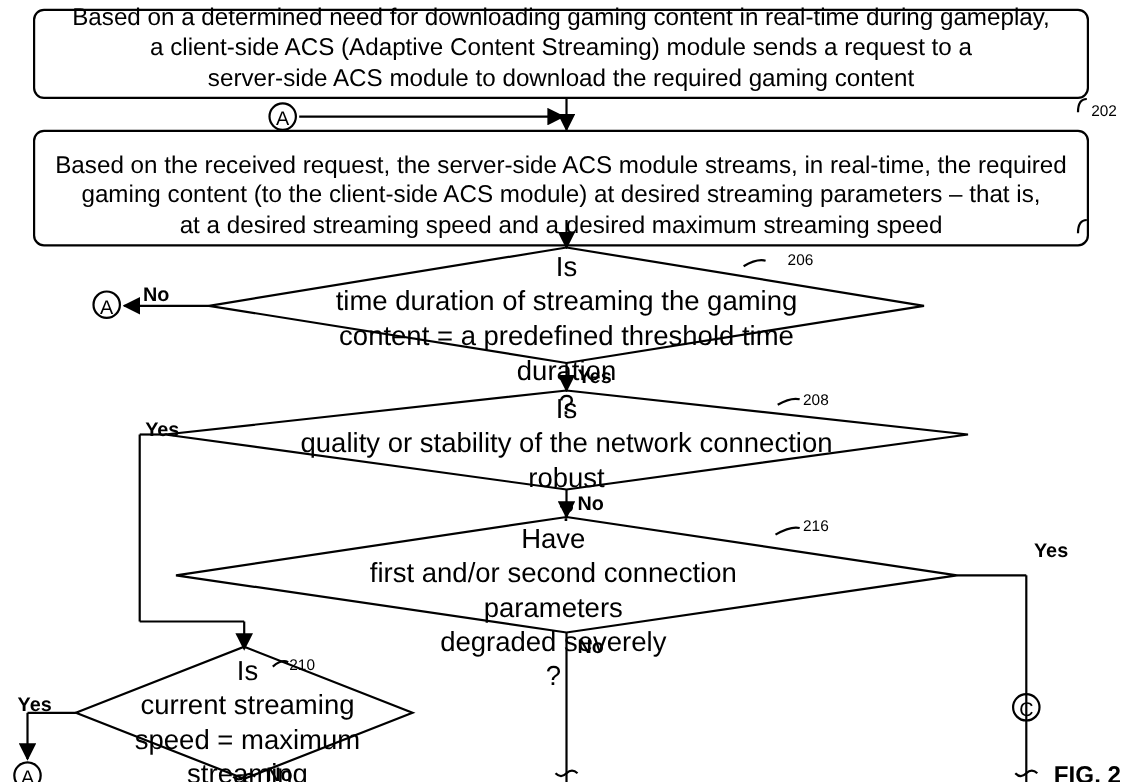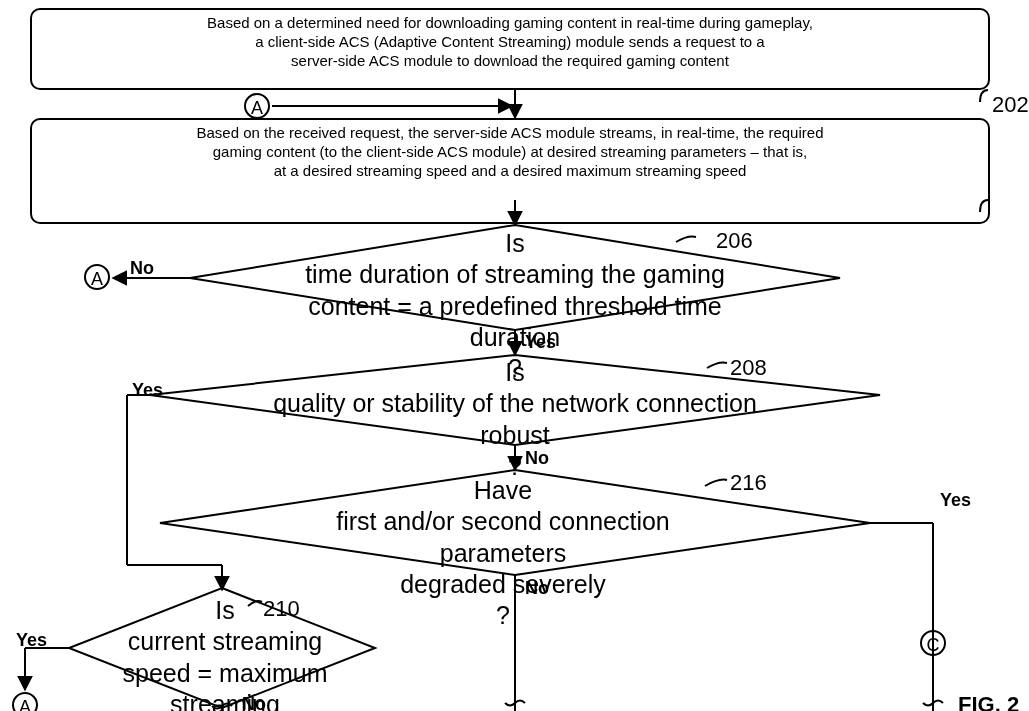--- a/index.html
+++ b/index.html
@@ -14,27 +14,27 @@
     width: 1029px;
     height: 711px;
     background: #fff;
   }
   
   .procbox {
     position: absolute;
     border: 2px solid #000;
     border-radius: 10px;
     text-align: center;
-    font-size: 15px;
+    font-size: 22px;
     line-height: 1.25;
     padding: 4px 6px;
     box-sizing: border-box;
     display: flex;
     flex-direction: column;
-    justify-content: flex-start;
+    justify-content: flex-end;
   }
   
   .circ {
     position: absolute;
     width: 26px;
     height: 26px;
     border: 2px solid #000;
     border-radius: 50%;
     text-align: center;
     line-height: 26px;
@@ -49,21 +49,21 @@
     font-size: 25px;
     line-height: 1.25;
   }
   .lbl {
     position: absolute;
     font-size: 18px;
     font-weight: bold;
   }
   .ref {
     position: absolute;
-    font-size: 22px;
+    font-size: 14px;
   }
   .fig {
     position: absolute;
     font-size: 22px;
     font-weight: bold;
   }
   svg {
     position: absolute;
     left: 0;
     top: 0;

